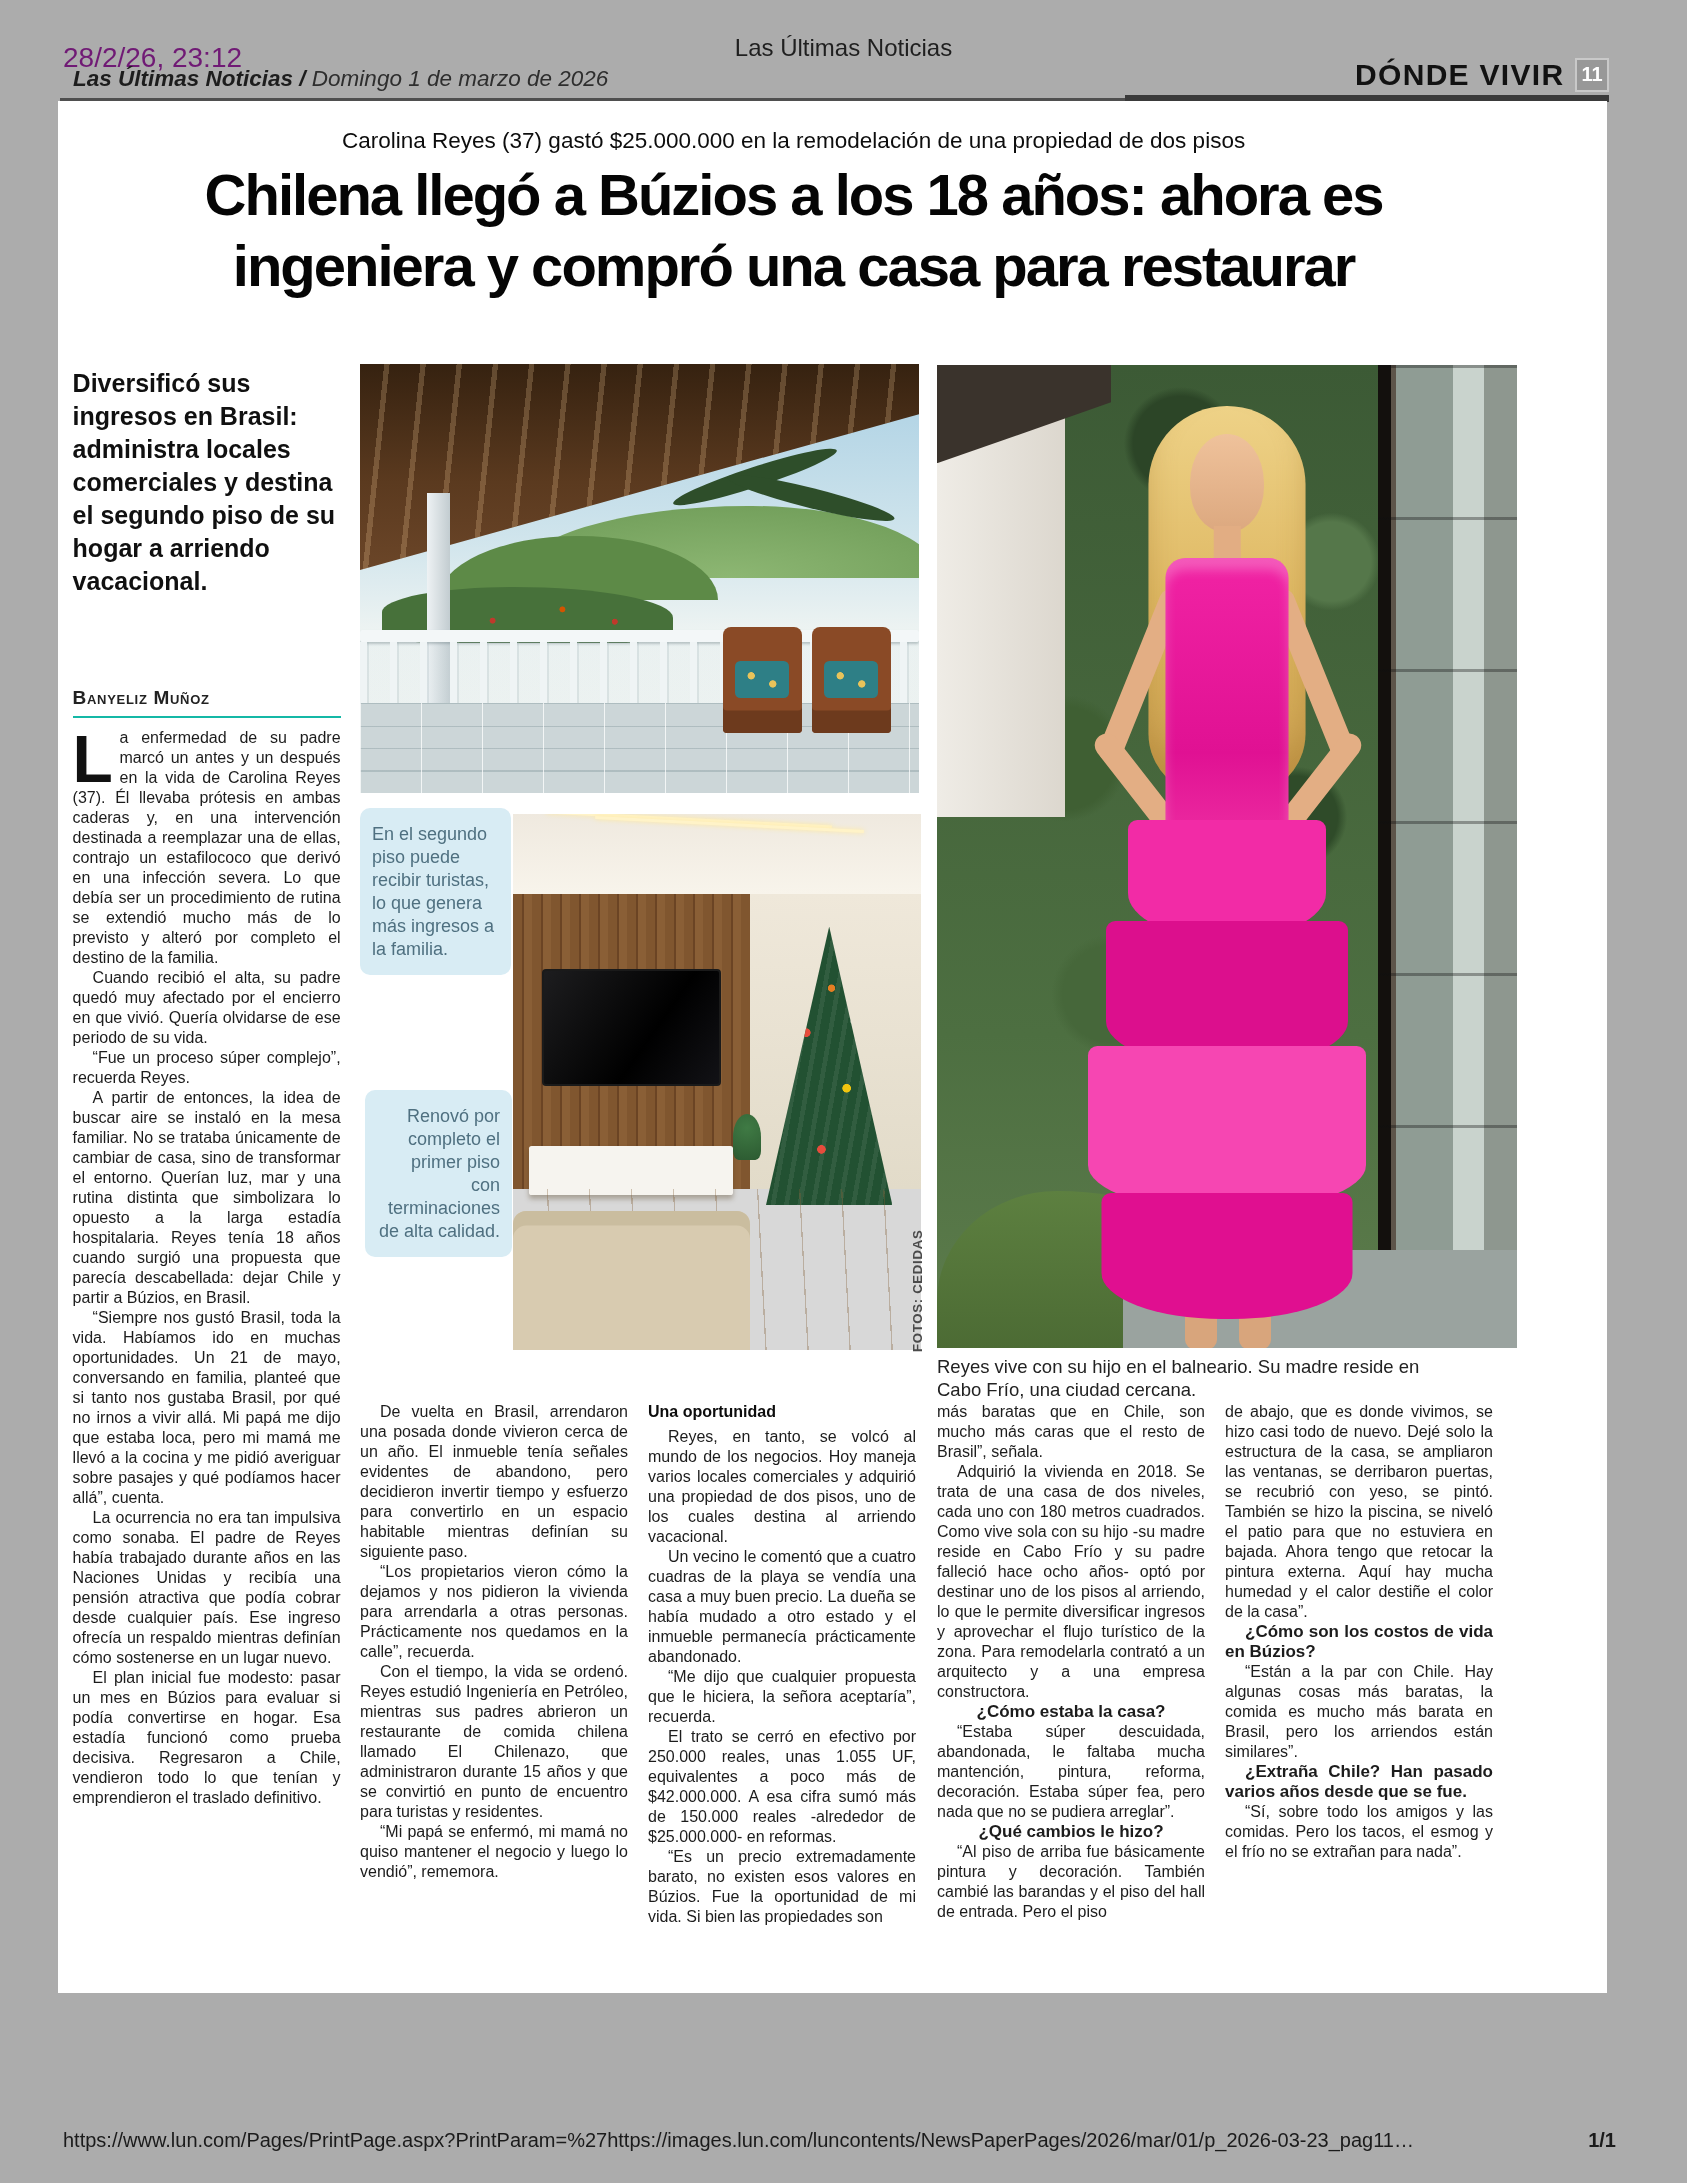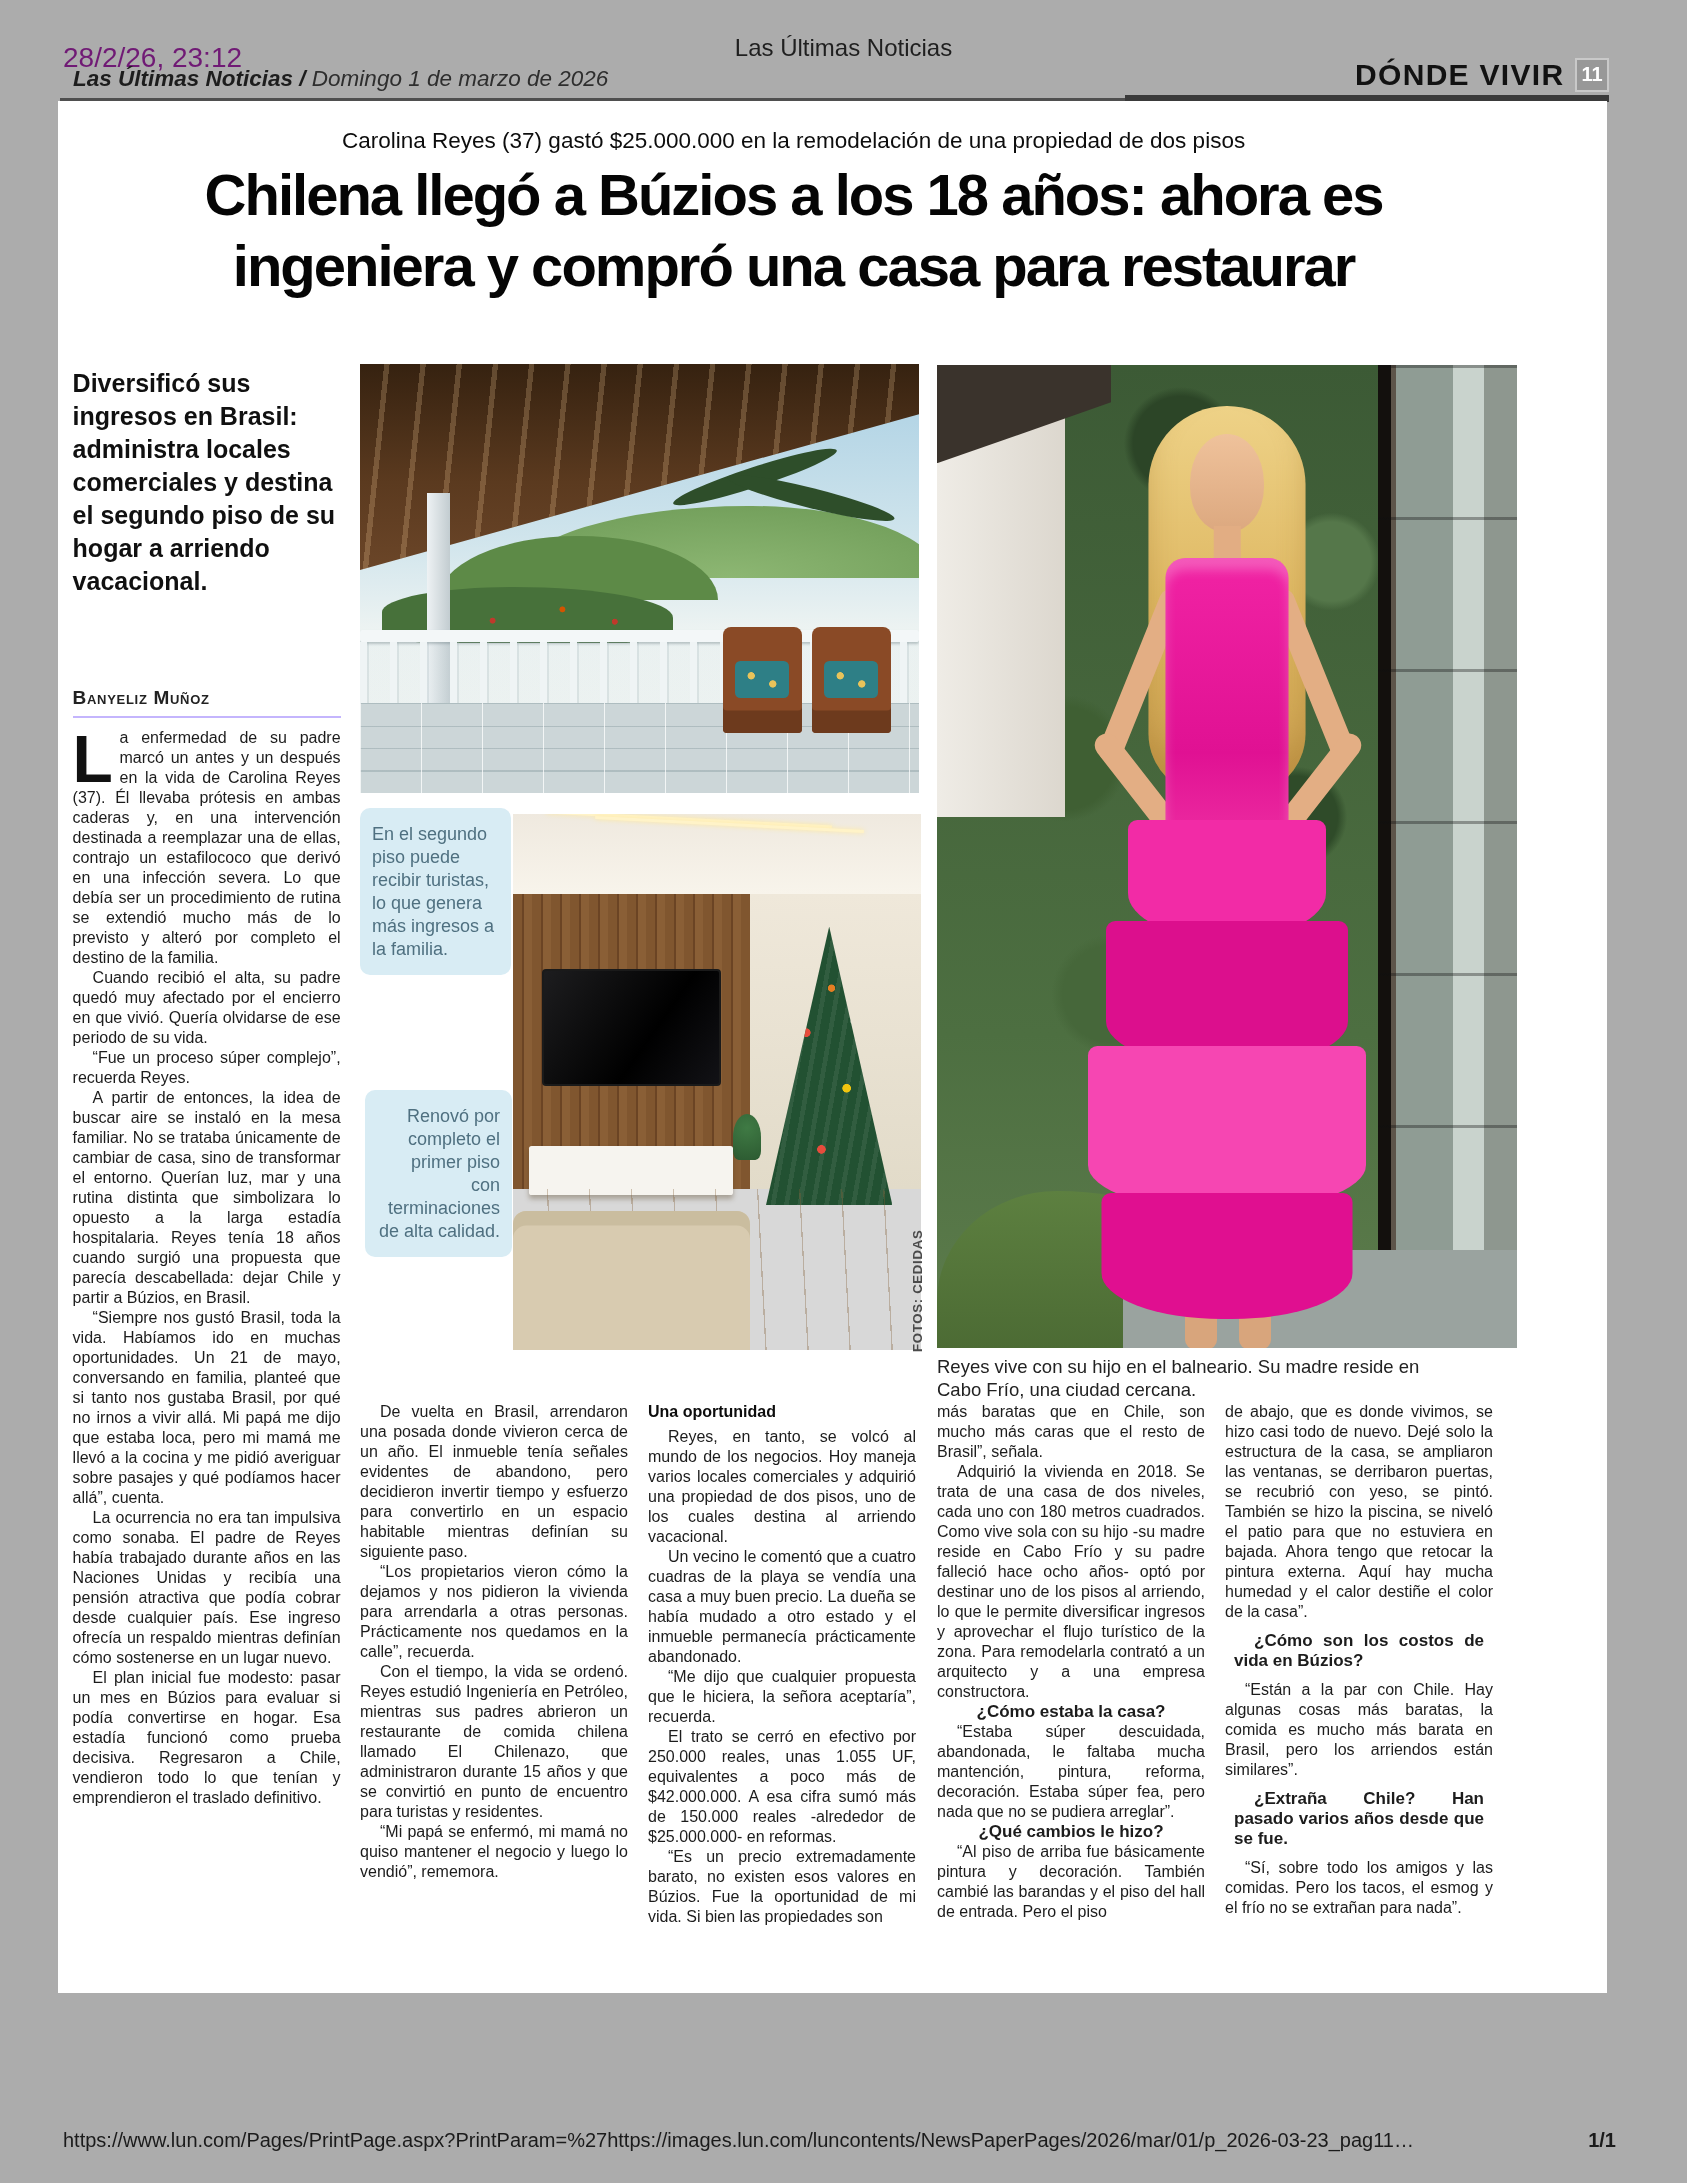--- a/index.html
+++ b/index.html
@@ -25,33 +25,33 @@
   .rule-thin{position:absolute;left:60px;top:98px;width:1549px;height:3.3px;background:#4f4f4f;}
   .rule-thick{position:absolute;left:1125px;top:95px;width:484px;height:6.6px;background:#3a3a3a;}
   
   .sheet{position:absolute;left:58px;top:101px;width:1549px;height:1892px;background:#ffffff;}
   .sheet > *{position:absolute;}
   .kicker{left:14.6px;top:26.5px;width:1442px;text-align:center;font-size:22.5px;color:#0d0d0d;}
   .headline{left:14.6px;top:58px;width:1442px;text-align:center;font-weight:bold;
     font-size:58px;line-height:71px;letter-spacing:-2px;color:#050505;}
   .intro{left:14.6px;top:266px;width:268px;font-size:25px;line-height:33px;font-weight:bold;color:#101010;}
   .byline{left:14.6px;top:586px;width:268px;font-size:19px;font-weight:bold;font-variant:small-caps;
-    letter-spacing:0.7px;color:#222;border-bottom:2px solid #c4b5fd;padding-bottom:6.6px;}
+    letter-spacing:0.7px;color:#222;border-bottom:2px solid #14b8a6;padding-bottom:6.6px;}
   .article-col{width:268px;font-size:16px;line-height:20px;text-align:justify;color:#1c1c1c;}
   #col1{left:14.6px;top:627px;}
   #col2{left:302px;top:1301px;}
   #col3{left:590px;top:1301px;}
   #col4{left:879px;top:1301px;}
   #col5{left:1167px;top:1301px;}
   .para{margin:0;}
   .indent{text-indent:20px;}
   .dropcap{float:left;font-weight:bold;font-size:66px;line-height:52px;margin:5.3px 6.6px 0 0;color:#111;}
   .col-heading{margin:0 0 5.3px 0;font-size:16px;font-weight:bold;text-align:left;color:#0c0c0c;}
   .sub-center{margin:0;font-weight:bold;text-align:center;font-size:17px;}
-  .sub-flow{margin:9px;font-weight:bold;text-indent:20px;font-size:17px;text-align:justify;}
+  .sub-flow{margin:0;font-weight:bold;text-indent:20px;font-size:17px;text-align:justify;}
   
   .caption-box{background:#d8ecf4;border-radius:10px;color:#4f7080;font-size:18px;line-height:23px;
     padding:14.6px 12px;box-sizing:border-box;}
   #caption1{left:302px;top:707px;width:151px;min-height:152px;text-align:left;}
   #caption2{left:307px;top:989px;width:147px;min-height:146px;text-align:right;}
   .photo-credit{left:852px;top:1125px;width:18.5px;height:126px;writing-mode:vertical-rl;
     transform:rotate(180deg);font-size:13.2px;font-weight:bold;color:#4a4a4a;letter-spacing:0.7px;}
   .photo-caption{left:879px;top:1254px;width:483px;font-size:18.5px;line-height:23px;color:#222;font-weight:500;}
   
   .photo{overflow:hidden;background:#d8d8d8;}

